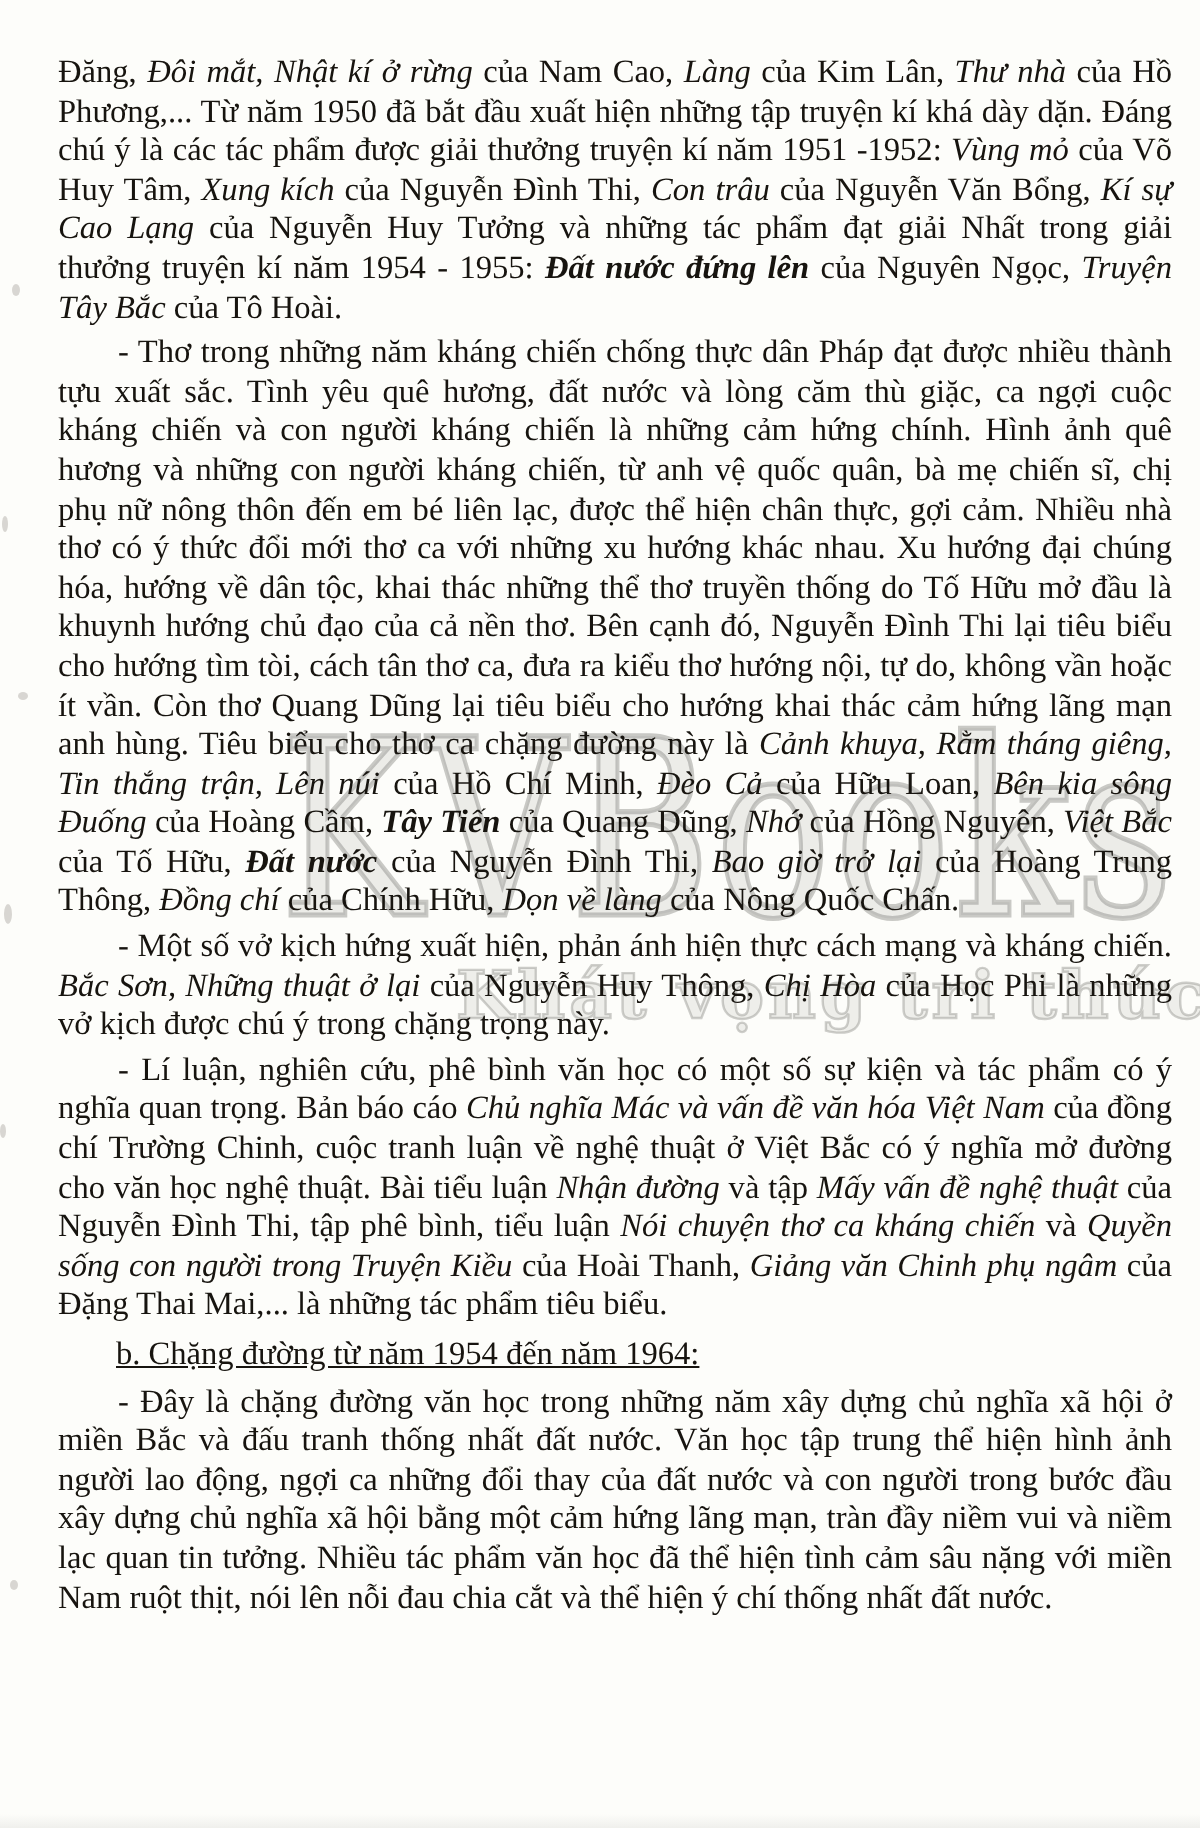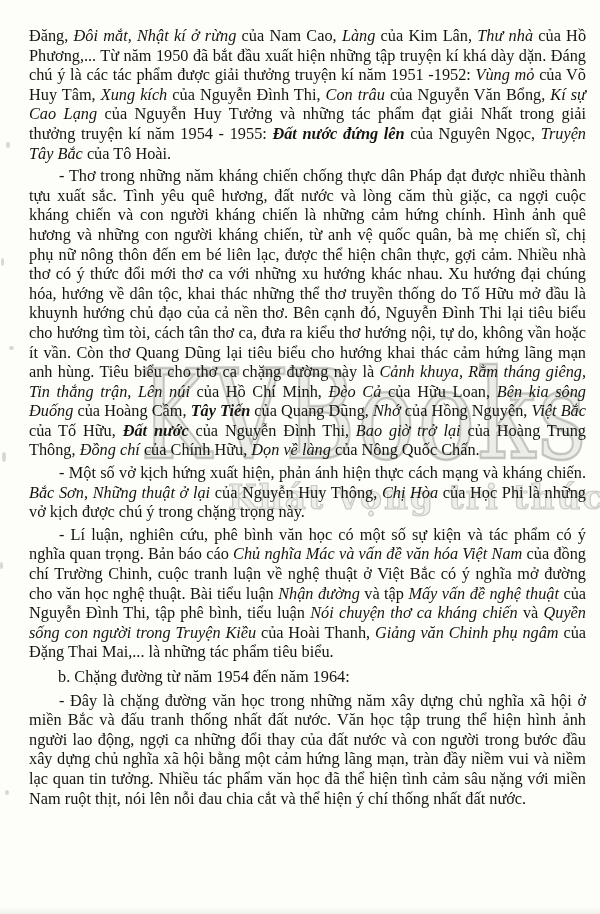--- a/index.html
+++ b/index.html
@@ -17,21 +17,21 @@
     top: 26px;
     width: 558px;
     text-align: justify;
     font-family: "Liberation Serif", "DejaVu Serif", serif;
     font-size: 16.3px;
     line-height: 19.6px;
     color: #17140f;
   }
   .para { margin: 0 0 3px 1px; text-indent: 30px; }
   .p-cont { text-indent: 0; }
-  .p-heading { margin: 5px 0 4px 0; }
+  .p-heading { margin: 5px 0 4px 0; text-decoration: underline; }
   .seg-r { font-style: normal; }
   .seg-i { font-style: italic; }
   .seg-bi { font-style: italic; font-weight: bold; }
   .watermark {
     position: absolute;
     pointer-events: none;
     font-family: "DejaVu Serif", serif;
     white-space: nowrap;
     user-select: none;
   }

